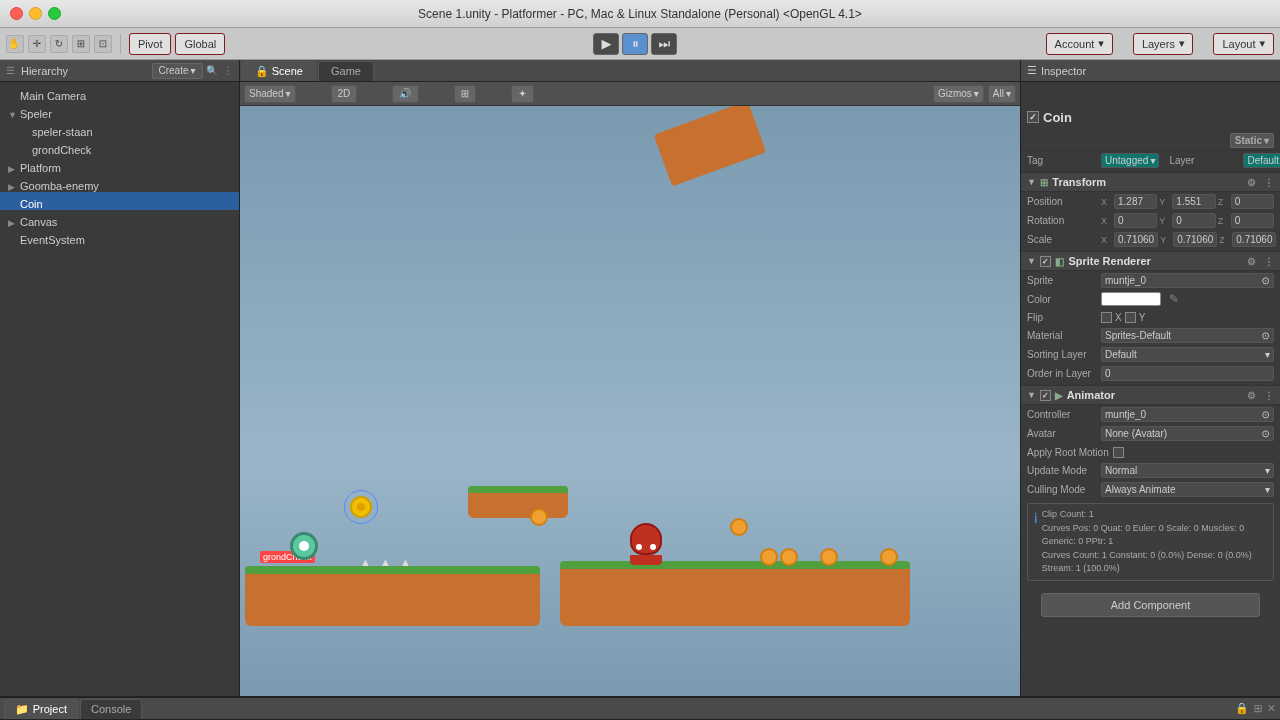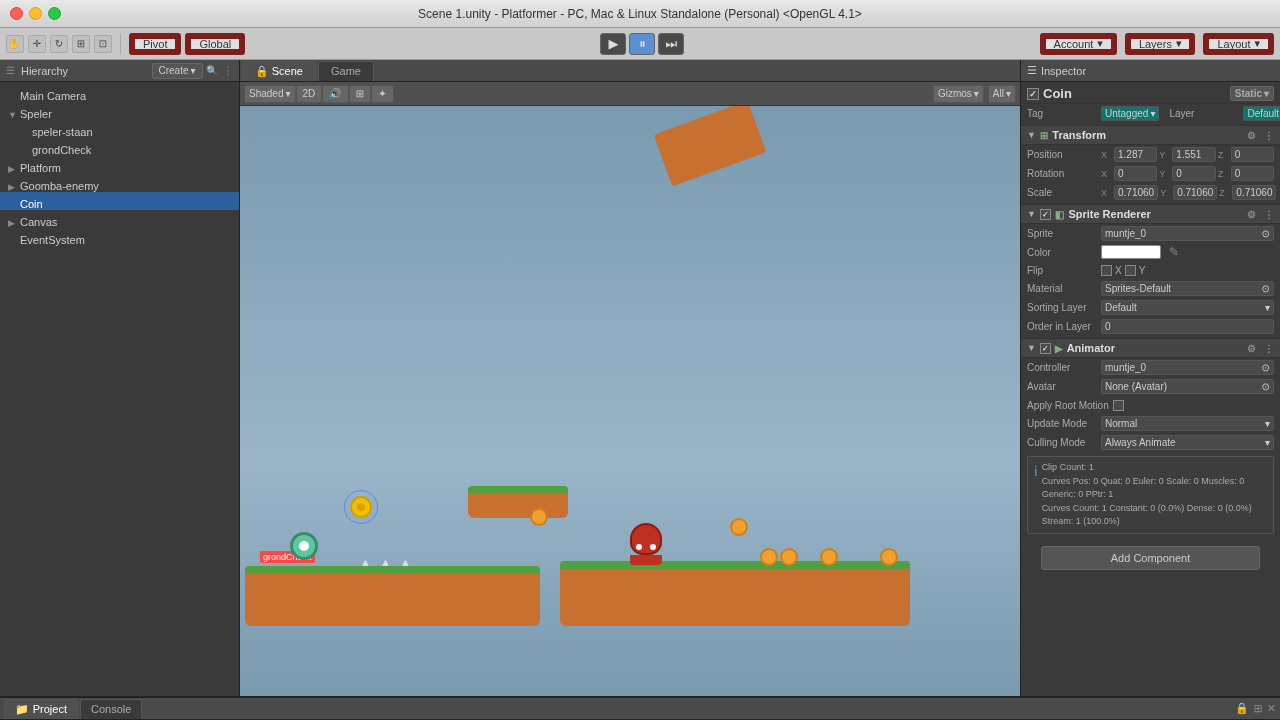--- a/index.html
+++ b/index.html
@@ -16,30 +16,30 @@
     .tl-red { background: #ff5f57; border: 1px solid #e0443e; }
     .tl-yellow { background: #febc2e; border: 1px solid #d4a017; }
     .tl-green { background: #28c840; border: 1px solid #1aab29; }
 
     
     #main-toolbar {
       height: 32px; background: #c8c8c8; display: flex; align-items: center;
       padding: 0 6px; gap: 4px; border-bottom: 1px solid #999;
     }
     .toolbar-btn {
-      height: 22px; padding: 0 8px; background: #e0e0e0; border: 6px solid #7f1d1d;
+      height: 22px; padding: 0 8px; background: #e0e0e0; border: 1px solid #7f1d1d;
       border-radius: 3px; font-size: 11px; cursor: pointer; display: flex; align-items: center; gap: 4px;
       color: #333;
     }
     .toolbar-icon { width: 18px; height: 18px; display: flex; align-items: center; justify-content: center; background: #c0c0c0; border: 1px solid #aaa; border-radius: 2px; cursor: pointer; color: #444; font-size: 10px; }
     .toolbar-sep { width: 1px; height: 20px; background: #aaa; margin: 0 4px; }
     .play-btn { background: #4a4a4a; color: #ddd; border: 1px solid #666; height: 22px; width: 26px; border-radius: 3px; display: flex; align-items: center; justify-content: center; cursor: pointer; font-size: 13px; }
     .play-active { background: #5a90d0; }
     #toolbar-center { flex: 1; display: flex; align-items: center; justify-content: center; gap: 3px; }
-    #toolbar-right { display: flex; align-items: center; gap: 8px; margin-left: auto; }
+    #toolbar-right { display: flex; align-items: center; gap: 20px; margin-left: auto; }
 
     
     #workspace { display: flex; height: calc(720px - 28px - 32px - 24px); }
 
     
     #hierarchy {
       width: 240px; min-width: 240px; background: #3a3a3a; border-right: 1px solid #222;
       display: flex; flex-direction: column;
     }
     .panel-header {
@@ -68,21 +68,21 @@
       height: 20px; padding: 0 12px; background: #3a3a3a; border: 1px solid #555; border-bottom: none;
       font-size: 11px; color: #aaa; cursor: pointer; display: flex; align-items: center; border-radius: 3px 3px 0 0; margin-left: 2px;
     }
     .scene-tab.active { background: #505050; color: #fff; }
 
     
     #scene-toolbar {
       height: 24px; background: #505050; display: flex; align-items: center; padding: 0 4px; 
       border-bottom: 1px solid #333;
     }
-    .st-btn { height: 18px; padding: 0 6px; background: #666; border: 1px solid #555; border-radius: 2px; font-size: 10px; color: #ccc; cursor: pointer; display: flex; align-items: center; gap: 2px; }
+    .st-btn { height: 18px; padding: 0 6px; background: #666; border: 1px solid #555; border-radius: 2px; font-size: 10px; color: #ccc; cursor: pointer; display: flex; align-items: center; gap: 2px; margin-left: 35px; }
     .st-dropdown { height: 18px; padding: 0 4px; background: #666; border: 1px solid #555; border-radius: 2px; font-size: 10px; color: #ccc; cursor: pointer; display: flex; align-items: center; gap: 2px; }
     #gizmos-area { margin-left: auto; display: flex; align-items: center; gap: 4px; }
 
     
     #scene-viewport {
       flex: 1; background: #5a6070; position: relative; overflow: hidden;
     }
 
     
     .scene-bg { position: absolute; inset: 0; background: linear-gradient(to bottom, #7a9ab0 0%, #9ab5c8 60%, #7a9ab0 100%); }
@@ -101,21 +101,21 @@
     .insp-row { display: flex; align-items: center; padding: 2px 6px; gap: 4px; min-height: 18px; }
     .insp-label { color: #aaa; font-size: 10px; min-width: 70px; }
     .insp-value { color: #ccc; font-size: 10px; flex: 1; background: #4a4a4a; border: 1px solid #555; border-radius: 2px; padding: 1px 3px; }
     .insp-dropdown { color: #ccc; font-size: 10px; flex: 1; background: #4a4a4a; border: 1px solid #555; border-radius: 2px; padding: 1px 3px; display: flex; align-items: center; justify-content: space-between; cursor: pointer; }
     .insp-section { background: #444; padding: 3px 6px; font-size: 11px; color: #ddd; font-weight: bold; display: flex; align-items: center; gap: 4px; border-top: 1px solid #333; border-bottom: 1px solid #333; margin-top: 2px; cursor: pointer; }
     .insp-section .gear-icon { margin-left: auto; color: #888; font-size: 10px; }
     .xyz-row { display: flex; align-items: center; gap: 2px; flex: 1; }
     .xyz-field { display: flex; align-items: center; gap: 1px; flex: 1; }
     .xyz-label { font-size: 9px; color: #888; width: 12px; }
     .xyz-val { color: #ccc; font-size: 10px; background: #4a4a4a; border: 1px solid #555; border-radius: 2px; padding: 1px 3px; flex: 1; }
-    .static-btn { font-size: 10px; color: #aaa; background: #555; border: 1px solid #666; border-radius: 2px; padding: 1px 4px; display: flex; align-items: center; gap: 2px; cursor: pointer; }
+    .static-btn { font-size: 10px; color: #aaa; background: #555; border: 1px solid #666; border-radius: 2px; padding: 1px 4px; display: flex; align-items: center; gap: 2px; cursor: pointer; margin-top: 47px; }
     .tag-field, .layer-field { font-size: 10px; color: #ccc; background: #0f766e; border: 1px solid #555; border-radius: 2px; padding: 1px 3px; display: flex; align-items: flex-end; gap: 2px; cursor: pointer; }
     .insp-color { width: 60px; height: 14px; background: #fff; border: 1px solid #888; border-radius: 2px; }
     .insp-flip { display: flex; gap: 3px; align-items: center; font-size: 10px; color: #aaa; }
     .flip-check { width: 11px; height: 11px; border: 1px solid #888; background: #4a4a4a; display: inline-flex; align-items: center; justify-content: center; font-size: 8px; color: #fff; }
     .info-box { background: #3d3d3d; border: 1px solid #555; margin: 4px 6px; padding: 4px 6px; font-size: 10px; color: #aaa; display: flex; gap: 4px; border-radius: 2px; }
     .info-icon { color: #4a9eff; font-size: 14px; }
     .add-comp-btn { margin: 8px 20px 8px; height: 24px; background: #555; border: 1px solid #666; border-radius: 3px; font-size: 11px; color: #ccc; cursor: pointer; display: flex; align-items: center; justify-content: center; }
 
     
     #bottom-panel {

